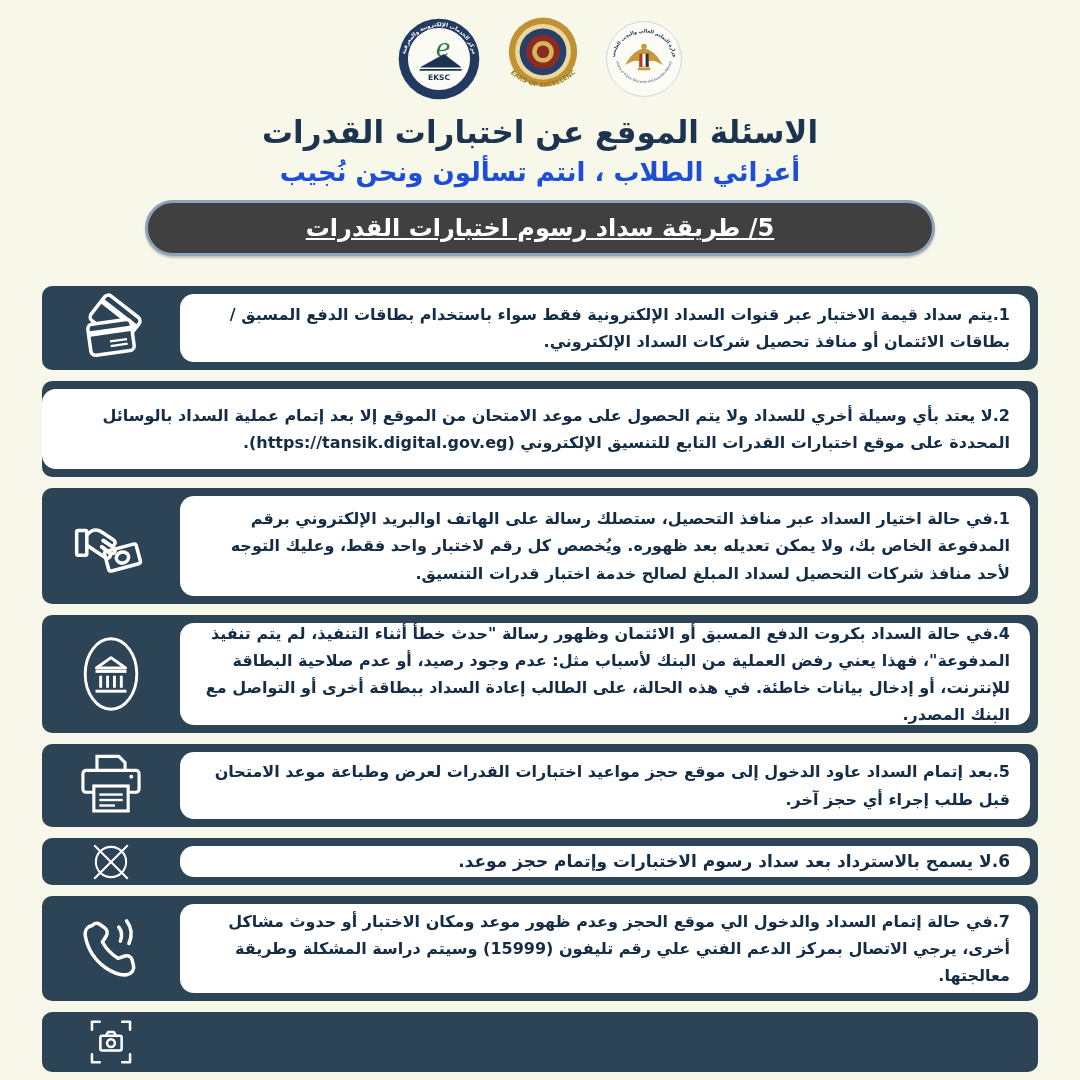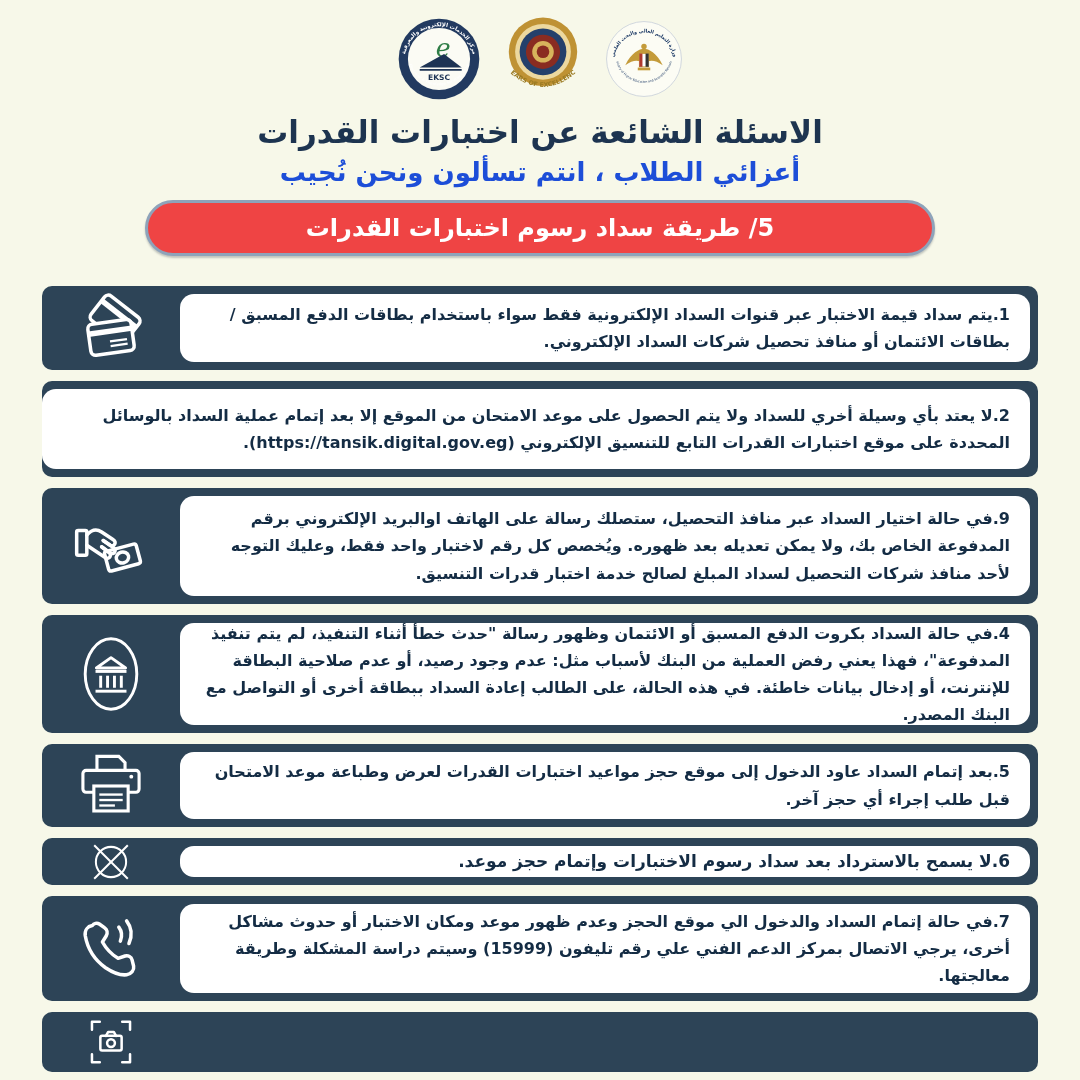--- a/index.html
+++ b/index.html
@@ -7,24 +7,25 @@
     position:relative;width:1080px;height:1080px;margin:0 auto;
     background:#f7f8e9;overflow:hidden;
     font-family:"DejaVu Sans",sans-serif;
   }
   
   .logo-row{display:flex;justify-content:center;align-items:center;gap:16px;padding-top:14px;height:90px;}
   .page-title{margin:10px 0 0;text-align:center;color:#1d3450;font-size:31px;font-weight:bold;direction:rtl;}
   .page-subtitle{margin:7px 0 0;text-align:center;color:#1d4ed8;font-size:26px;font-weight:bold;direction:rtl;}
   .pill{
     width:784px;height:50px;margin:13px auto 0;
-    background:#ef4444;border:3px solid #8ea3ba;border-radius:30px;
+    background:#404040;border:3px solid #8ea3ba;border-radius:30px;
     display:flex;align-items:center;justify-content:center;
     color:#ffffff;font-size:24px;font-weight:bold;direction:rtl;
     box-shadow:0 2px 2px rgba(30,45,60,.25);
+    text-decoration:underline;
   }
   
   .rows{position:absolute;left:42px;right:42px;top:278px;display:flex;flex-direction:column;gap:11px;margin-top:8px;}
   .row{background:#2d4457;border-radius:10px;display:flex;align-items:center;}
   .r1{height:84px}.r2{height:96px}.r3{height:116px}.r4{height:118px}
   .r5{height:83px}.r6{height:47px}.r7{height:105px}.r8{height:60px}
   .icon-cell{flex:0 0 138px;display:flex;align-items:center;justify-content:center;}
   .icon-cell svg{width:78px;height:78px;}
   .r4 .icon-cell svg{width:86px;height:86px;}
   .r6 .icon-cell svg,.r8 .icon-cell svg{width:56px;height:56px;}
@@ -85,21 +86,21 @@
         <circle cx="50" cy="34" r="3.5" fill="#c49b3a"></circle>
         <path d="M26 58 C34 42 44 37 50 37 C56 37 66 42 74 58 C64 51 58 51 50 55 C42 51 36 51 26 58 Z" fill="#c49b3a"></path>
         <rect x="44" y="43" width="12" height="17" fill="#ffffff" stroke="#c49b3a" stroke-width="1"></rect>
         <rect x="44" y="43" width="4" height="17" fill="#b03a2e"></rect>
         <rect x="52" y="43" width="4" height="17" fill="#333333"></rect>
         <rect x="42" y="61" width="16" height="3.5" fill="#c49b3a"></rect>
       </g>
     </svg>
   </div>
 
-  <h1 class="page-title">الاسئلة الشائعة عن اختبارات القدرات</h1>
+  <h1 class="page-title">الاسئلة الموقع عن اختبارات القدرات</h1>
   <h2 class="page-subtitle">أعزائي الطلاب ، انتم تسألون ونحن نُجيب</h2>
 
   <div class="pill">
     <span>5/ طريقة سداد رسوم اختبارات القدرات</span>
   </div>
 
   <div class="rows">
 
     <div class="row r1">
       <div class="icon-cell">
@@ -138,21 +139,21 @@
             <path d="M40 43 l13 9 c5 3 1 10 -4 7 l-11 -8"></path>
             <path d="M38 51 l9 7 c5 3 1 10 -4 7 l-24 -16"></path>
             <g transform="rotate(-15 64 66)">
               <rect x="44" y="52" width="42" height="26" rx="3"></rect>
               <ellipse cx="65" cy="65" rx="8" ry="7"></ellipse>
             </g>
           </g>
         </svg>
       </div>
       <div class="text-box">
-        <p>9.في حالة اختيار السداد عبر منافذ التحصيل، ستصلك رسالة على الهاتف اوالبريد الإلكتروني برقم المدفوعة الخاص بك، ولا يمكن تعديله بعد ظهوره. ويُخصص كل رقم لاختبار واحد فقط، وعليك التوجه لأحد منافذ شركات التحصيل لسداد المبلغ لصالح خدمة اختبار قدرات التنسيق.</p>
+        <p>1.في حالة اختيار السداد عبر منافذ التحصيل، ستصلك رسالة على الهاتف اوالبريد الإلكتروني برقم المدفوعة الخاص بك، ولا يمكن تعديله بعد ظهوره. ويُخصص كل رقم لاختبار واحد فقط، وعليك التوجه لأحد منافذ شركات التحصيل لسداد المبلغ لصالح خدمة اختبار قدرات التنسيق.</p>
       </div>
     </div>
 
     <div class="row r4">
       <div class="icon-cell">
         <svg viewBox="0 0 100 100" aria-hidden="true">
           <g fill="none" stroke="#ffffff" stroke-width="3.4">
             <ellipse cx="50" cy="50" rx="30" ry="41"></ellipse>
             <path d="M33 43 L50 31 L67 43 Z" stroke-linejoin="round"></path>
             <line x1="32" y1="47" x2="68" y2="47"></line>

